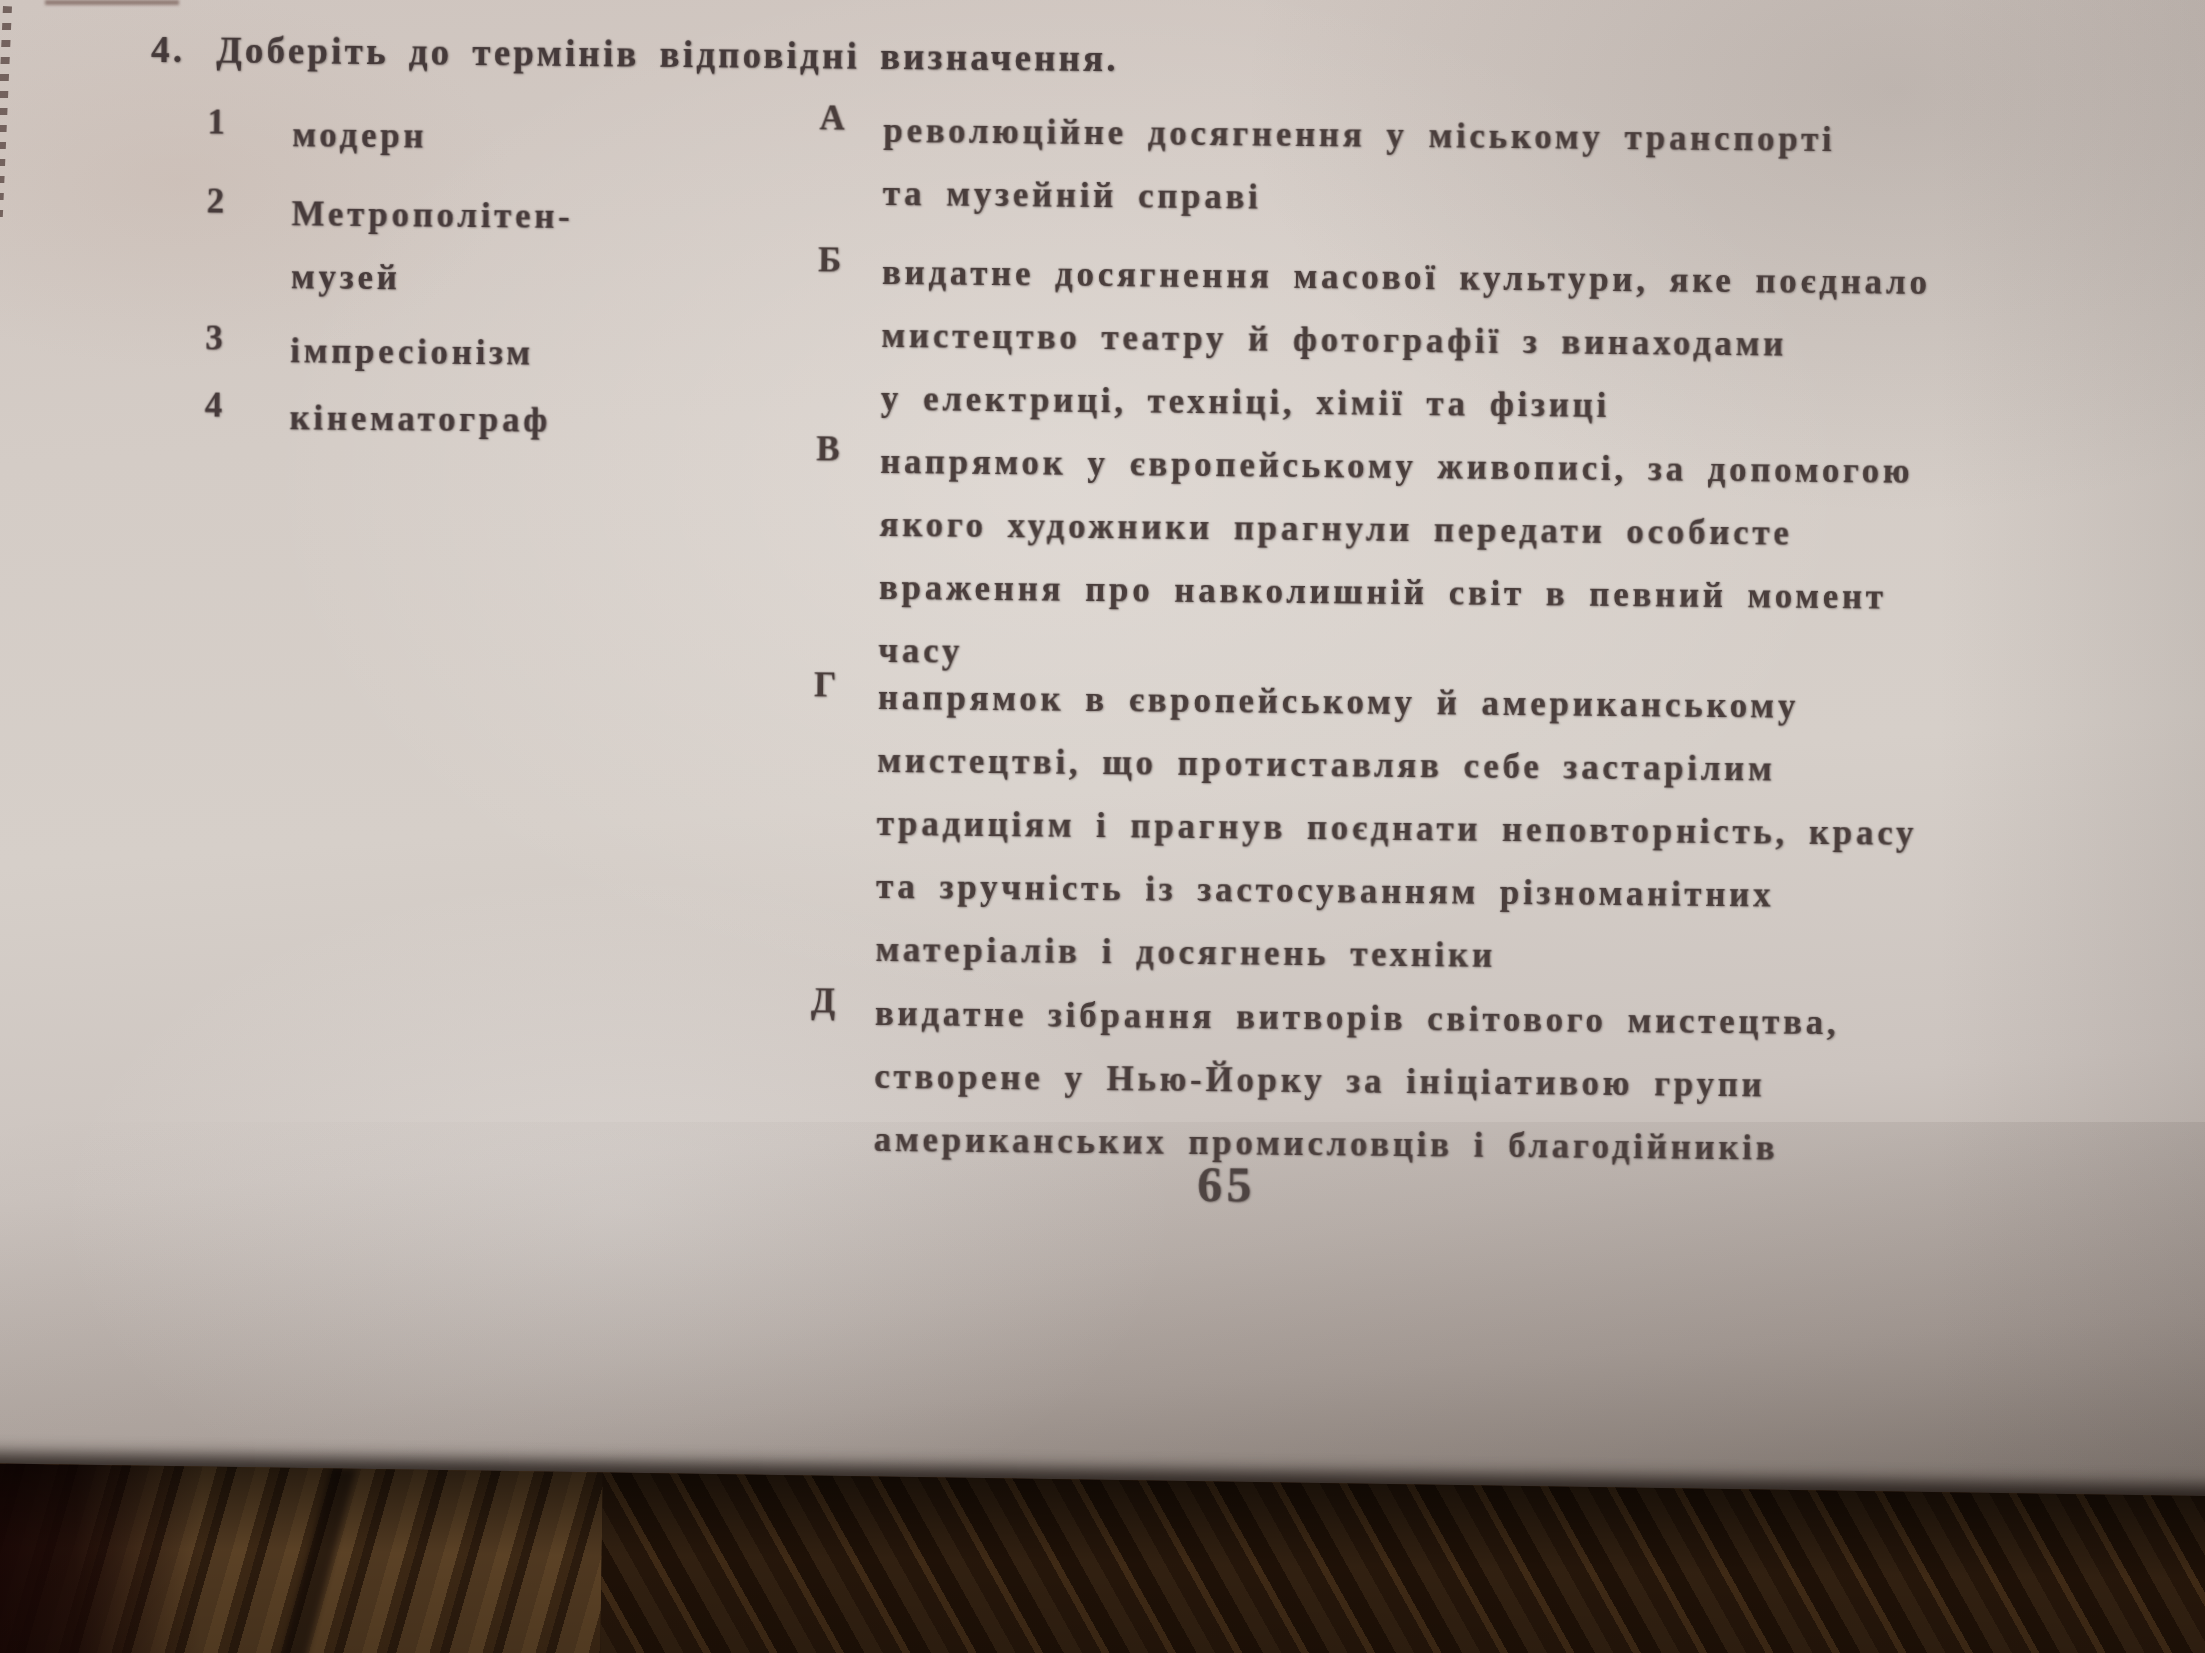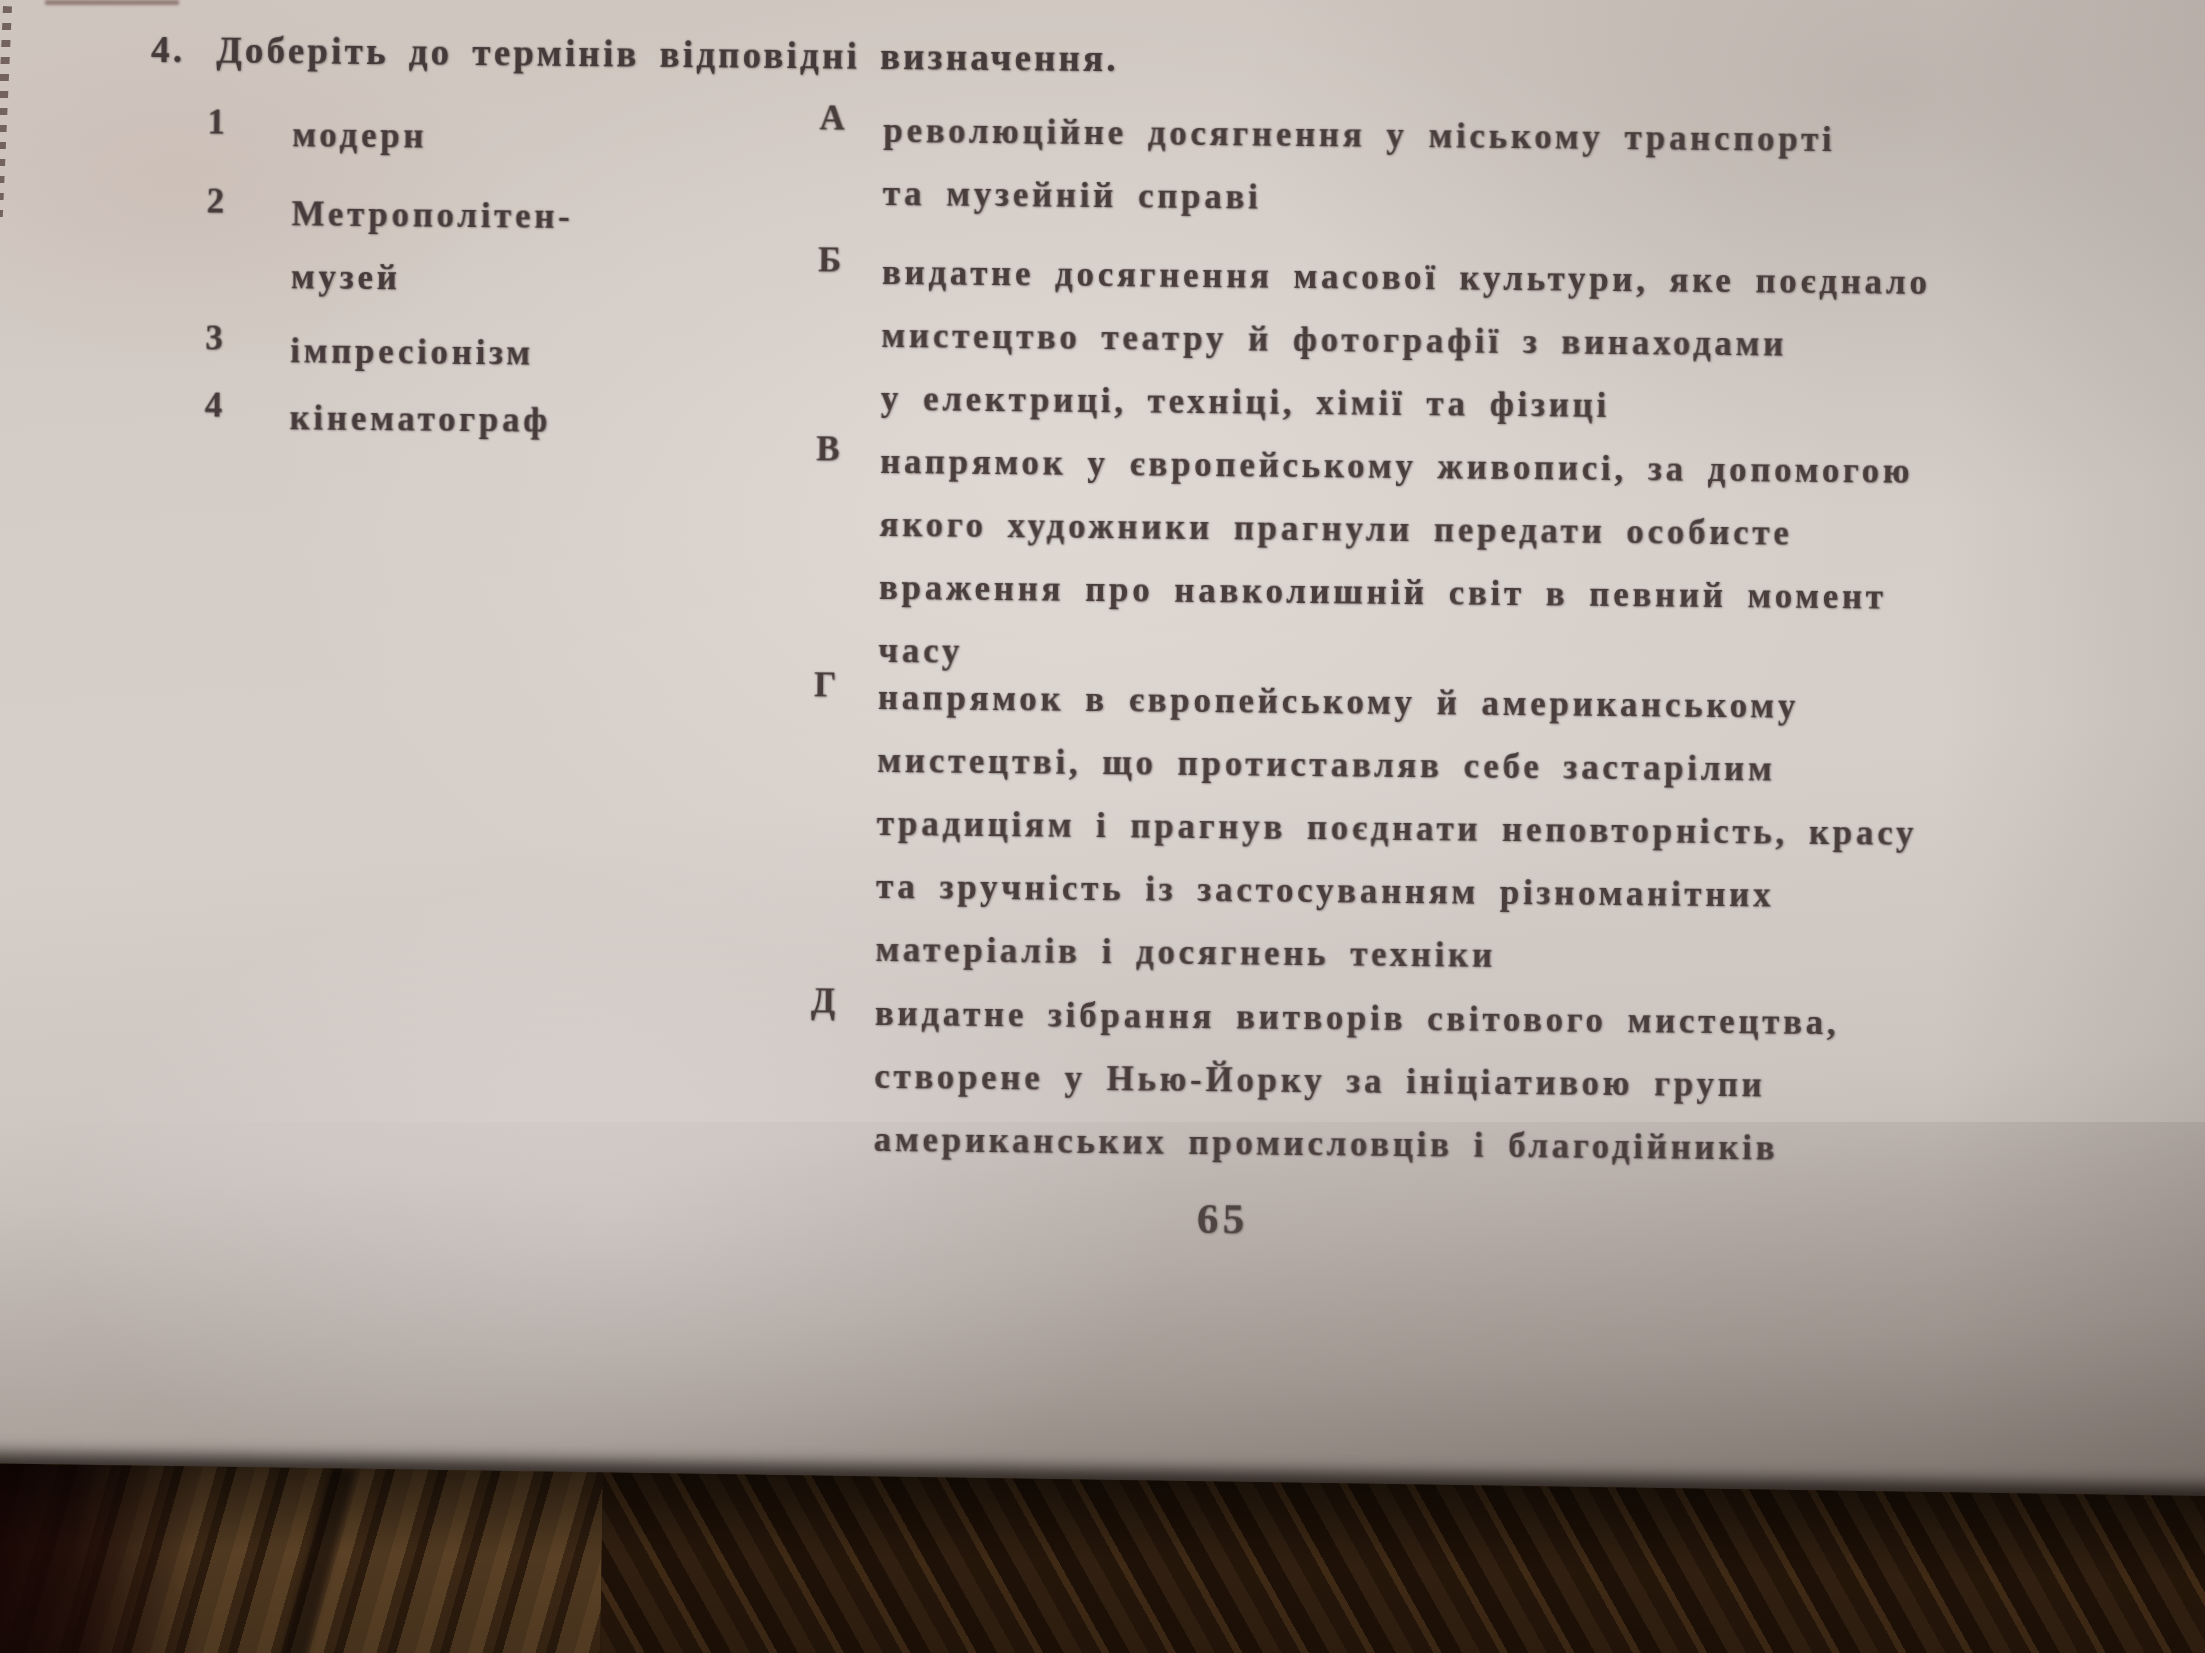--- a/index.html
+++ b/index.html
@@ -55,21 +55,21 @@
   #defs{position:absolute;left:820px;top:0;width:1336px;height:100%;}
   .def-row{position:absolute;display:flex;}
   .def-row:nth-child(1){top:92px;}
   .def-row:nth-child(2){top:234px;}
   .def-row:nth-child(3){top:423px;}
   .def-row:nth-child(4){top:659px;}
   .def-row:nth-child(5){top:975px;}
   .def-letter{width:64px;}
   .def-row:nth-child(5){filter:blur(0.5px);} 
 
-  .page-number{position:absolute;left:1208px;top:1184px;font-size:43px;
+  .page-number{position:absolute;left:1208px;top:1145px;font-size:50px;
     letter-spacing:4.3px;color:#4e4442;
     text-shadow:0 0 2.1px rgba(78,68,66,0.6), 1.1px 1.1px 2.1px rgba(78,68,66,0.3);}
 
   
   .floor{position:absolute;left:-27px;top:1463px;width:2286px;height:299px;
     transform:rotate(0.85deg);transform-origin:0 0;background:#241509;overflow:hidden;
     box-shadow:0 -10.7px 16px rgba(25,18,14,0.8);}
   .plank-left{position:absolute;left:0;top:0;width:630px;height:100%;
     background:repeating-linear-gradient(105deg,#5d4226 0 18px,#6b4d2c 18px 32px,#472f18 32px 42px,#332010 42px 51px);}
   .plank-seam{position:absolute;left:321px;top:0;width:24.6px;height:100%;

